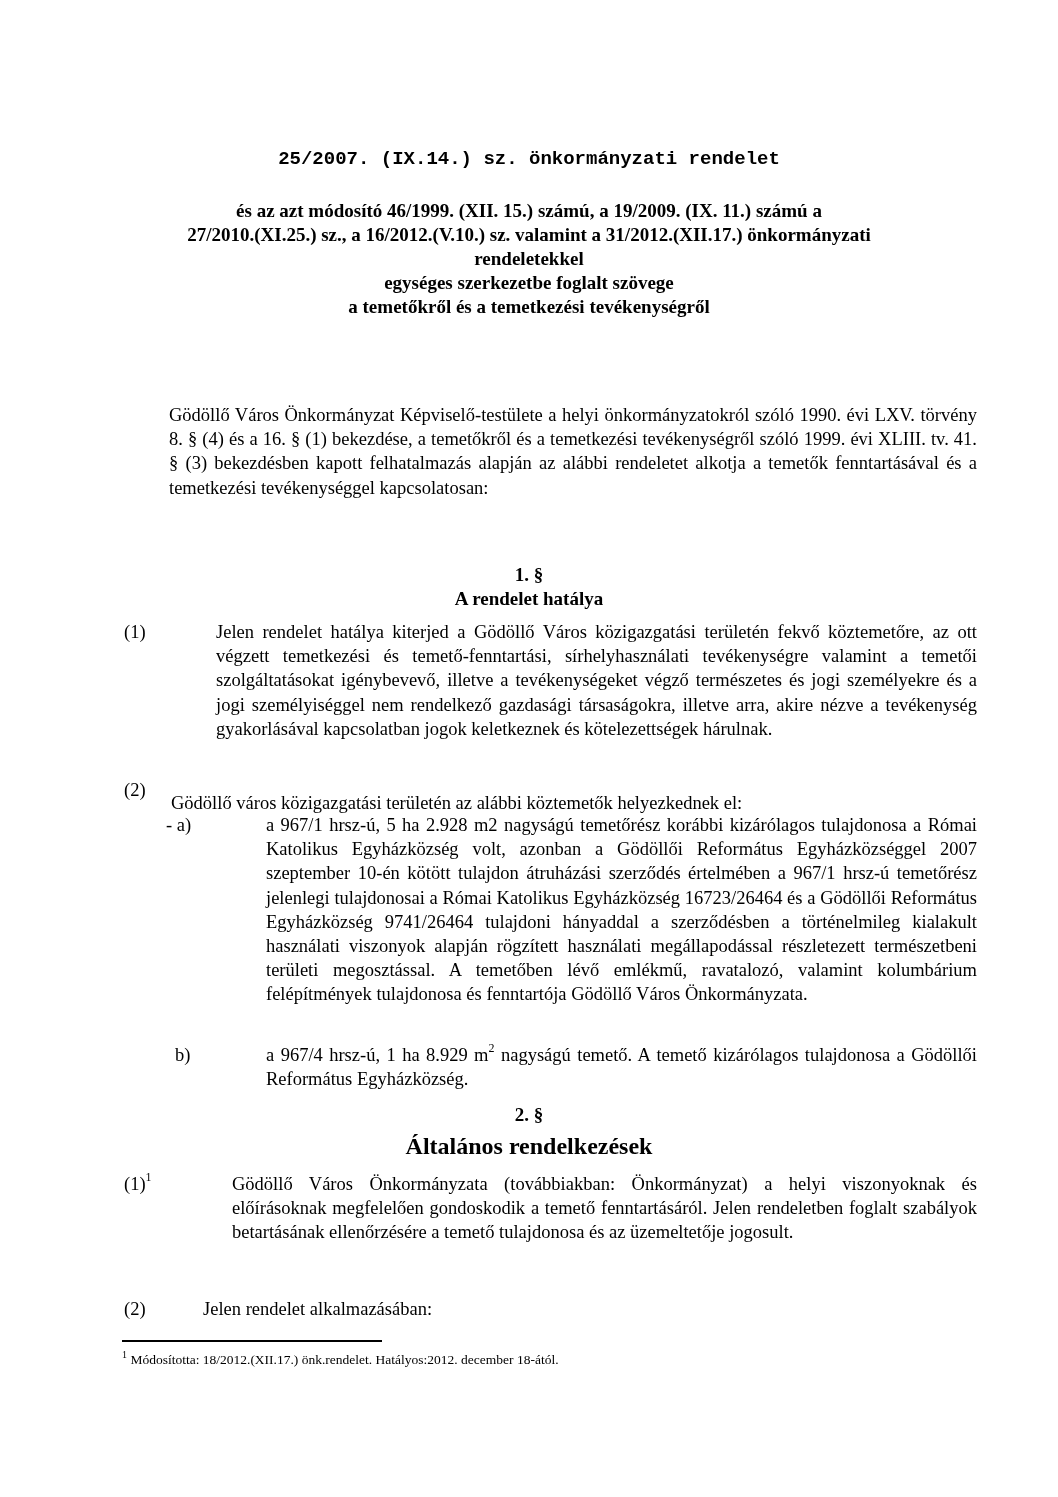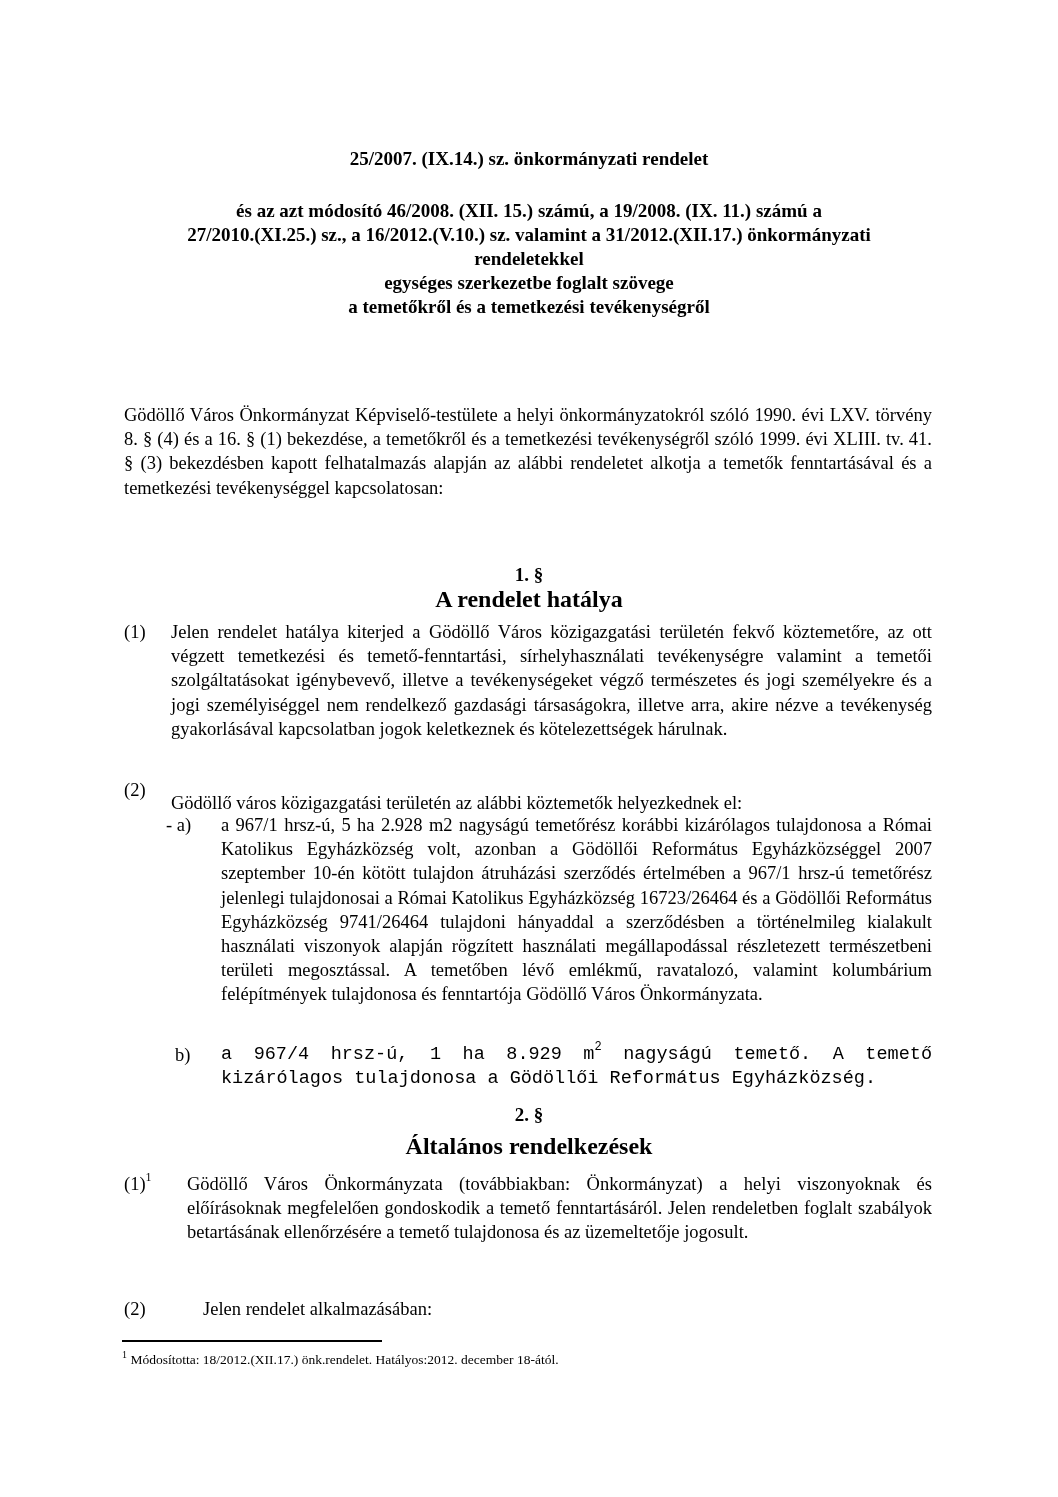--- a/index.html
+++ b/index.html
@@ -17,20 +17,21 @@
       font-size: 18.5px;
       line-height: 24.2px;
     }
     .abs { position: absolute; }
     .center { text-align: center; left: 0; width: 1058px; }
     .bold { font-weight: bold; }
     .title-line { font-weight: bold; font-size: 19px; line-height: 24px; }
     .para {
       text-align: justify;
       text-align-last: left;
+      margin-left: 45px;
     }
     sup {
       font-size: 12px;
       line-height: 0;
       vertical-align: super;
       position: relative;
       top: -2px;
     }
     .rule {
       position: absolute;
@@ -42,43 +43,43 @@
     }
     .footnote {
       font-size: 13.5px;
       line-height: 18px;
     }
     .footnote sup { font-size: 10px; top: -1px; }
   </style>
 </head>
 <body>
 
-<div class="abs center title-line" style="top:147px;">25/2007. (IX.14.) sz. önkormányzati rendelet</div>
-<div class="abs center title-line" style="top:199px;">és az azt módosító 46/2008. (XII. 15.) számú, a 19/2008. (IX. 11.) számú a</div>
+<div class="abs center title-line" style="top:147px;font-family:Liberation Mono, monospace;">25/2007. (IX.14.) sz. önkormányzati rendelet</div>
+<div class="abs center title-line" style="top:199px;">és az azt módosító 46/1999. (XII. 15.) számú, a 19/2009. (IX. 11.) számú a</div>
 <div class="abs center title-line" style="top:223px;">27/2010.(XI.25.) sz., a 16/2012.(V.10.) sz. valamint a 31/2012.(XII.17.) önkormányzati</div>
 <div class="abs center title-line" style="top:247px;">rendeletekkel</div>
 <div class="abs center title-line" style="top:271px;">egységes szerkezetbe foglalt szövege</div>
 <div class="abs center title-line" style="top:295px;">a temetőkről és a temetkezési tevékenységről</div>
 
 <div class="abs para" style="left:124px; top:403px; width:808px;">Gödöllő Város Önkormányzat Képviselő-testülete a helyi önkormányzatokról szóló 1990. évi LXV. törvény 8. § (4) és a 16. § (1) bekezdése, a temetőkről és a temetkezési tevékenységről szóló 1999. évi XLIII. tv. 41. § (3) bekezdésben kapott felhatalmazás alapján az alábbi rendeletet alkotja a temetők fenntartásával és a temetkezési tevékenységgel kapcsolatosan:</div>
 
 <div class="abs center bold" style="top:563px; font-size:19px;">1. §</div>
-<div class="abs center bold" style="top:587px; font-size:24px;">A rendelet hatálya</div>
+<div class="abs center bold" style="top:587px; font-size:19px;">A rendelet hatálya</div>
 
 <div class="abs" style="left:124px; top:620px;">(1)</div>
 <div class="abs para" style="left:171px; top:620px; width:761px;">Jelen rendelet hatálya kiterjed a Gödöllő Város közigazgatási területén fekvő köztemetőre, az ott végzett temetkezési és temető-fenntartási, sírhelyhasználati tevékenységre valamint a temetői szolgáltatásokat igénybevevő, illetve a tevékenységeket végző természetes és jogi személyekre és a jogi személyiséggel nem rendelkező gazdasági társaságokra, illetve arra, akire nézve a tevékenység gyakorlásával kapcsolatban jogok keletkeznek és kötelezettségek hárulnak.</div>
 
 <div class="abs" style="left:124px; top:778px;">(2)</div>
 <div class="abs" style="left:171px; top:778px; width:761px;margin-top:13px;">Gödöllő város közigazgatási területén az alábbi köztemetők helyezkednek el:</div>
 
 <div class="abs" style="left:166px; top:813px;">- a)</div>
 <div class="abs para" style="left:221px; top:813px; width:711px;">a 967/1 hrsz-ú, 5 ha 2.928 m2 nagyságú temetőrész korábbi kizárólagos tulajdonosa a Római Katolikus Egyházközség volt, azonban a Gödöllői Református Egyházközséggel 2007 szeptember 10-én kötött tulajdon átruházási szerződés értelmében a 967/1 hrsz-ú temetőrész jelenlegi tulajdonosai a Római Katolikus Egyházközség 16723/26464 és a Gödöllői Református Egyházközség 9741/26464 tulajdoni hányaddal a szerződésben a történelmileg kialakult használati viszonyok alapján rögzített használati megállapodással részletezett természetbeni területi megosztással. A temetőben lévő emlékmű, ravatalozó, valamint kolumbárium felépítmények tulajdonosa és fenntartója Gödöllő Város Önkormányzata.</div>
 
 <div class="abs" style="left:175px; top:1043px;">b)</div>
-<div class="abs para" style="left:221px; top:1043px; width:711px;font-family:Liberation Mono, monospace;"><span>a 967/4 hrsz-ú, 1 ha 8.929 m</span><sup>2</sup><span> nagyságú temető. A temető kizárólagos tulajdonosa a Gödöllői Református Egyházközség.</span></div>
+<div class="abs para" style="left:221px; top:1043px; width:711px;"><span>a 967/4 hrsz-ú, 1 ha 8.929 m</span><sup>2</sup><span> nagyságú temető. A temető kizárólagos tulajdonosa a Gödöllői Református Egyházközség.</span></div>
 
 <div class="abs center bold" style="top:1103px; font-size:19px;">2. §</div>
 <div class="abs center bold" style="top:1134px; font-size:24px;">Általános rendelkezések</div>
 
 <div class="abs" style="left:124px; top:1172px;"><span>(1)</span><sup>1</sup></div>
 <div class="abs para" style="left:187px; top:1172px; width:745px;">Gödöllő Város Önkormányzata (továbbiakban: Önkormányzat) a helyi viszonyoknak és előírásoknak megfelelően gondoskodik a temető fenntartásáról. Jelen rendeletben foglalt szabályok betartásának ellenőrzésére a temető tulajdonosa és az üzemeltetője jogosult.</div>
 
 <div class="abs" style="left:124px; top:1297px;">(2)</div>
 <div class="abs" style="left:171px; top:1297px; width:761px;margin-left:32px;">Jelen rendelet alkalmazásában:</div>
 

